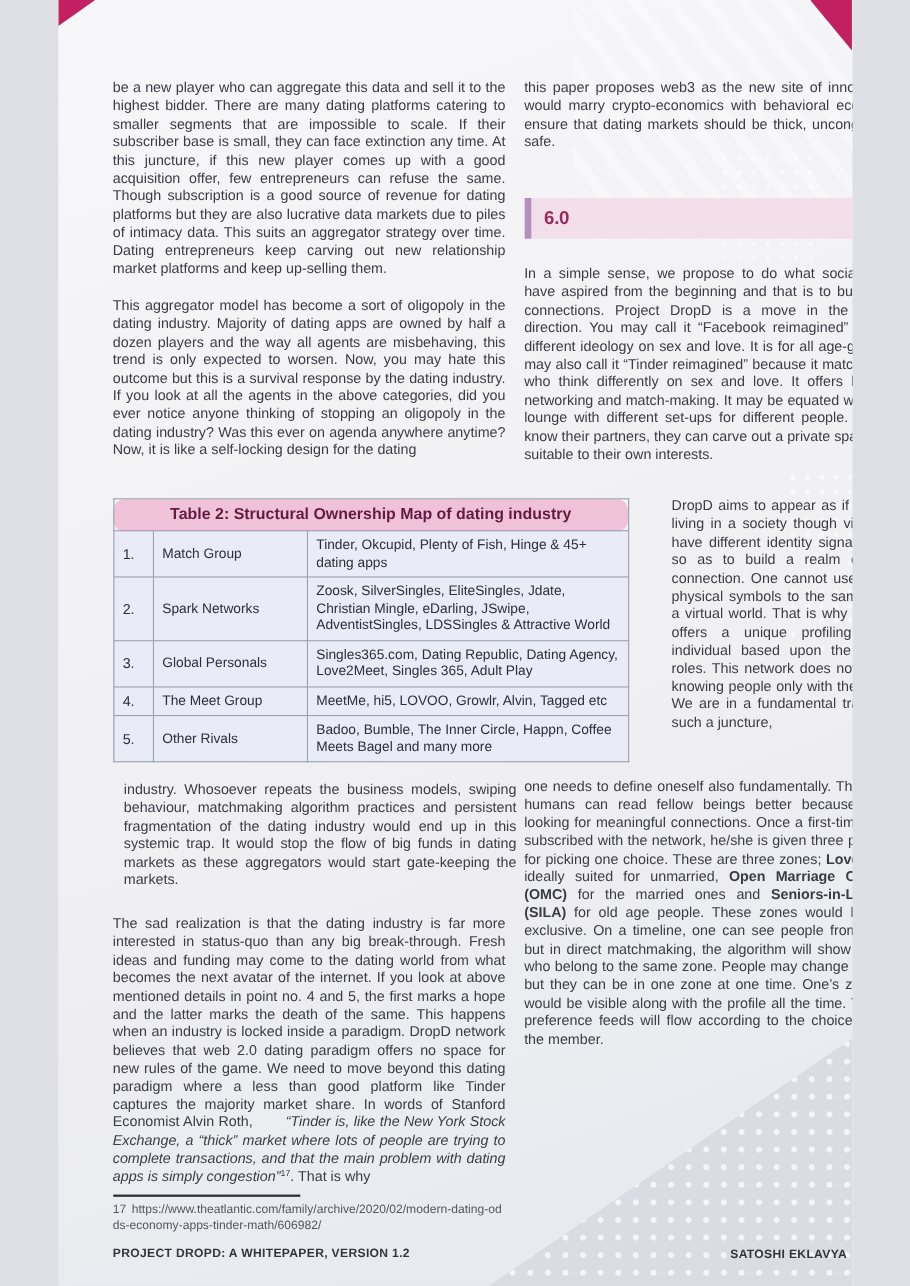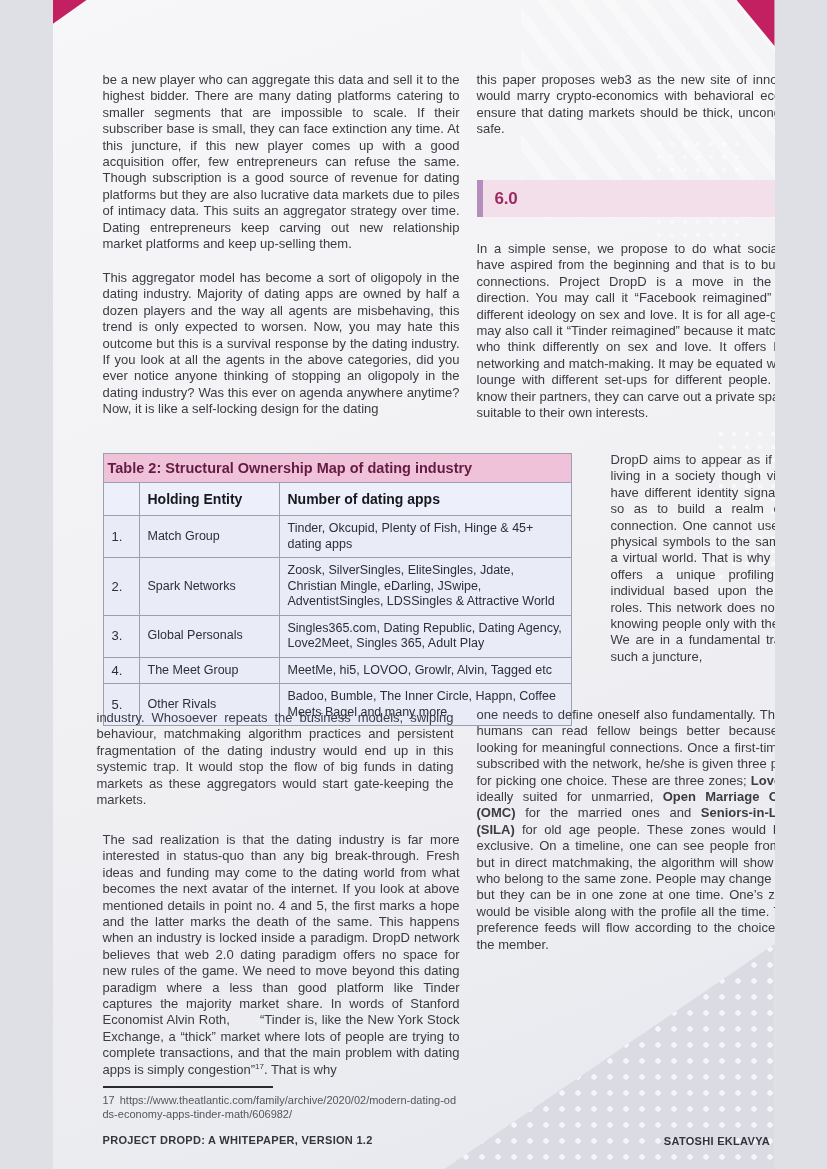--- a/index.html
+++ b/index.html
@@ -17,26 +17,26 @@
     background-image:radial-gradient(circle at 5px 5px,#f8f8fb 2.4px,rgba(0,0,0,0) 3px);
     background-size:16px 16px;clip-path:polygon(100% 0,100% 100%,0 100%);opacity:.9;}
   .dots-rm{position:absolute;right:0;top:430px;width:58px;height:170px;
     background-image:radial-gradient(circle at 4px 4px,#ffffff 2px,rgba(0,0,0,0) 2.6px);background-size:13px 13px;opacity:.55;}
   .dots-tr{position:absolute;right:28px;top:140px;width:92px;height:112px;
     background-image:radial-gradient(circle at 4px 4px,#ffffff 2px,rgba(0,0,0,0) 2.6px);background-size:13px 13px;opacity:.45;}
 
   
   .para{position:absolute;text-align:justify;font-size:13px;line-height:16.4px;}
   .b{font-weight:bold;}
-  .i{margin-left:26px;}
+  .i{font-style:italic;margin-left:26px;}
   sup{font-size:.62em;line-height:0;vertical-align:super;}
 
   #lp1{left:50px;top:72px;width:357px;}
   #lp2{left:50px;top:270px;width:357px;}
-  #lp3{left:44px;top:710px;width:357px;}
+  #lp3{left:60px;top:710px;width:357px;}
   #lp4{left:50px;top:832px;width:357px;}
   #rp1{left:424px;top:72px;width:363px;}
   #rp2{left:424px;top:241px;width:363px;}
   #rnarrow{left:558px;top:452px;width:229px;}
   #rcont{left:424px;top:707px;width:363px;}
 
   
   .section-heading{
     position:absolute;left:424px;top:180px;width:363px;box-sizing:border-box;
     background:#f3dfea;border-left:6px solid #b48fbe;
@@ -44,21 +44,21 @@
     font-weight:bold;font-size:17px;line-height:21px;letter-spacing:-.2px;color:#16161f;
   }
   .sec-num{color:#9c2a62;margin-right:8px;flex:none;}
 
   
   .ownership-table{
     position:absolute;left:50px;top:453px;width:468px;border-collapse:collapse;table-layout:fixed;
     font-size:12.5px;color:#2e2e36;
   }
   .ownership-table td,.ownership-table th{border:1px solid #99a0ae;}
-  .tbl-title{background:#f0c2d9;color:#641b42;font-weight:bold;font-size:14.5px;padding:6px 4px;}
+  .tbl-title{background:#f0c2d9;color:#641b42;font-weight:bold;font-size:14.5px;text-align:center;padding:6px 4px;border-radius:10px;}
   .ownership-table th{background:#edeffa;font-size:14px;font-weight:bold;text-align:left;padding:8px 8px;color:#17171f;}
   .ownership-table tbody td{background:#e9ecf7;padding:5px 8px;line-height:15.5px;vertical-align:middle;}
   .col-num{width:36px;} .col-entity{width:140px;} .col-apps{width:292px;}
   td.td-num{font-size:13px;}
 
   
   .footnote{position:absolute;left:50px;top:1086px;width:357px;font-size:11px;line-height:14px;color:#55555e;}
   .footnote-rule{width:170px;height:2px;background:#2a2a30;margin-bottom:5px;}
   .fn-num{margin-right:5px;}
   .fn-url{word-break:break-all;}
@@ -87,25 +87,20 @@
 
   <table class="ownership-table">
     <colgroup>
         <col class="col-num">
         <col class="col-entity">
         <col class="col-apps">
       </colgroup>
     <thead>
       <tr>
         <td class="tbl-title" colspan="3">Table 2: Structural Ownership Map of dating industry</td>
-      </tr>
-      <tr>
-        <th></th>
-        <th>Holding Entity</th>
-        <th>Number of dating apps</th>
       </tr>
     </thead>
     <tbody>
         <tr>
           <td class="td-num">1.</td>
           <td class="td-entity">Match Group</td>
           <td class="td-apps">Tinder, Okcupid, Plenty of Fish, Hinge &amp; 45+ dating apps</td>
         </tr>
         <tr>
           <td class="td-num">2.</td>

